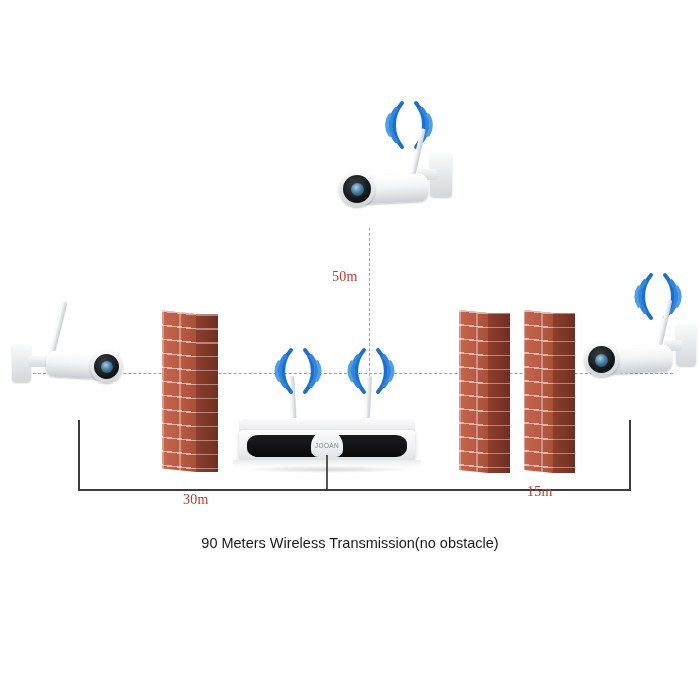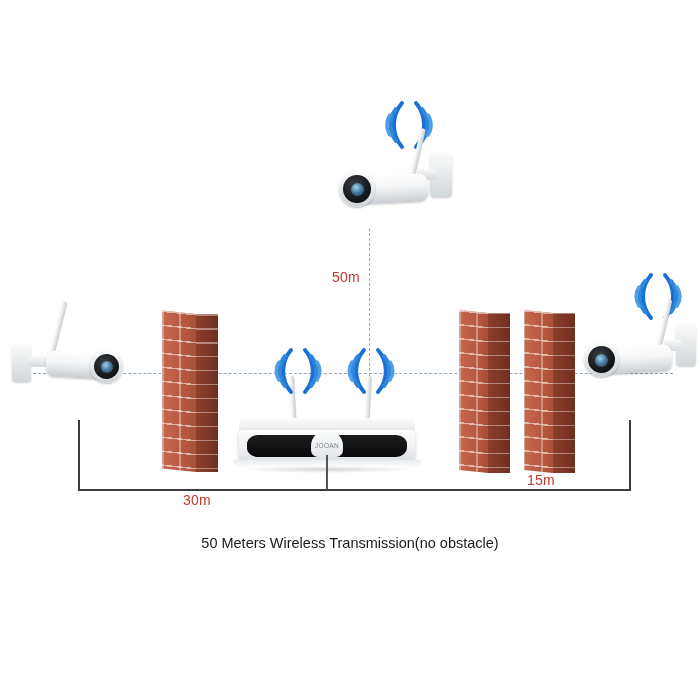--- a/index.html
+++ b/index.html
@@ -51,23 +51,24 @@
   .tick-left   { left: 78px;  top: 420px; height: 70px; }
   .tick-right  { left: 629px; top: 420px; height: 70px; }
   .tick-center { left: 326px; top: 455px; height: 35px; background:#555; width:2px; }
 
   .dim-label {
     position: absolute;
     color: #c0392b;
     font-size: 14px;
     letter-spacing: .2px;
     white-space: nowrap;
+    font-family: Liberation Serif, serif;
   }
   .dim-30 { left: 183px; top: 492px; }
-  .dim-15 { left: 527px; top: 472px; }
+  .dim-15 { left: 527px; top: 484px; }
   .dim-50 { left: 332px; top: 269px; }
 
   
   .caption {
     position: absolute;
     left: 0;
     width: 700px;
     text-align: center;
     color: #1a1a1a;
     font-size: 14.5px;
@@ -347,15 +348,15 @@
 
   <div class="bracket-tick tick-left"></div>
   <div class="bracket-tick tick-right"></div>
   <div class="bracket-tick tick-center"></div>
   <div class="bracket-line"></div>
 
   <div class="dim-label dim-30">30m</div>
   <div class="dim-label dim-15">15m</div>
   <div class="dim-label dim-50">50m</div>
 
-  <div class="caption caption-1">50 Meters Wireless Transmission(no obstacle)</div>
+  <div class="caption caption-1">90 Meters Wireless Transmission(no obstacle)</div>
 
 </div>
 
 </body></html>

